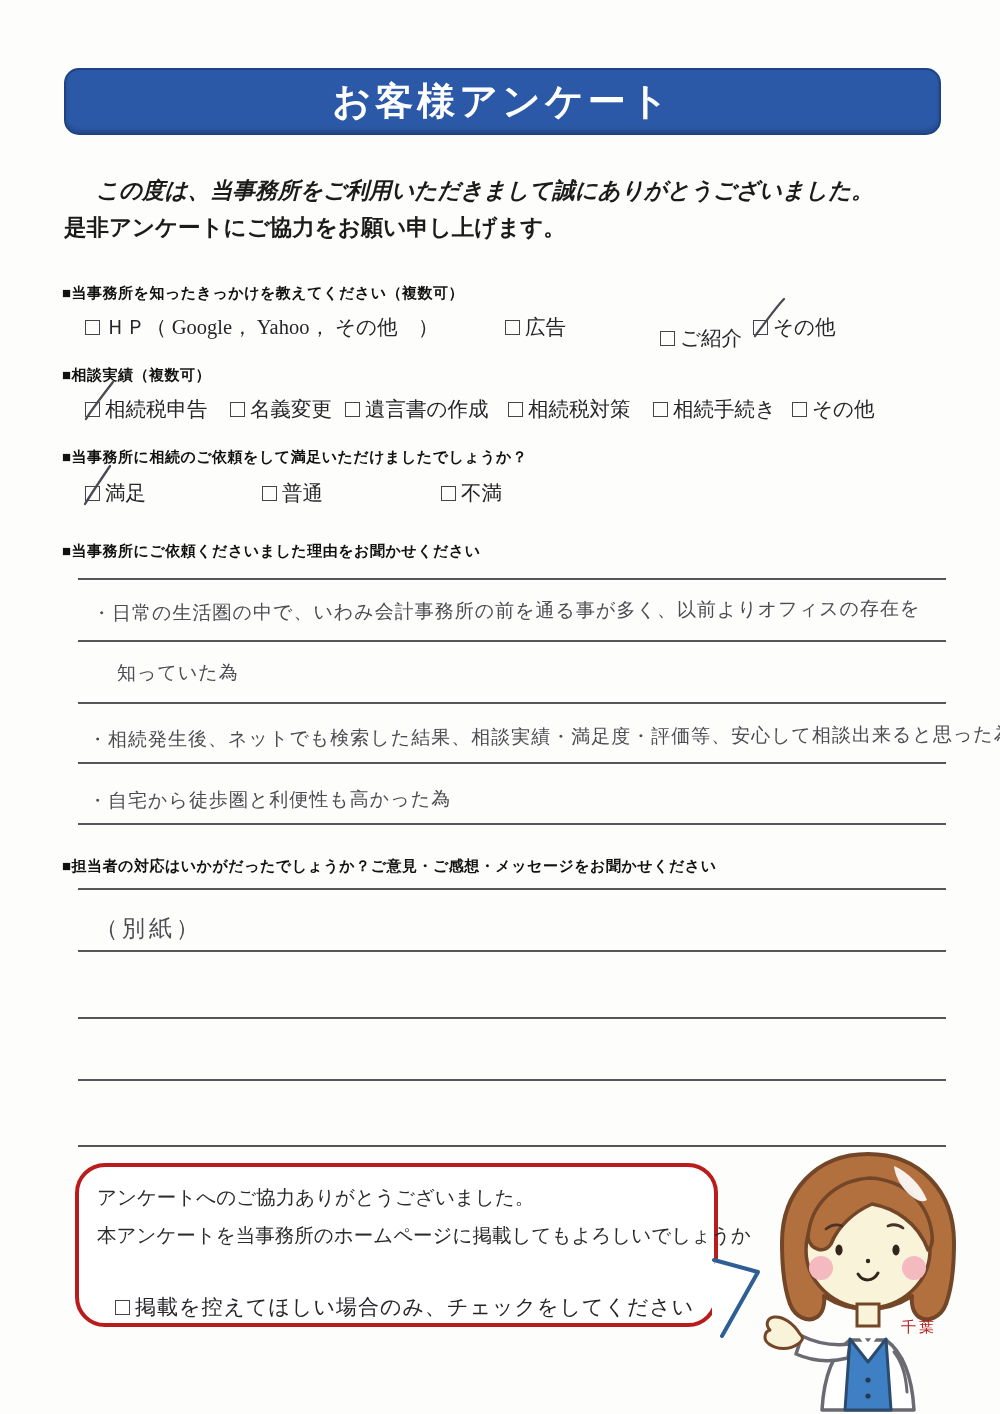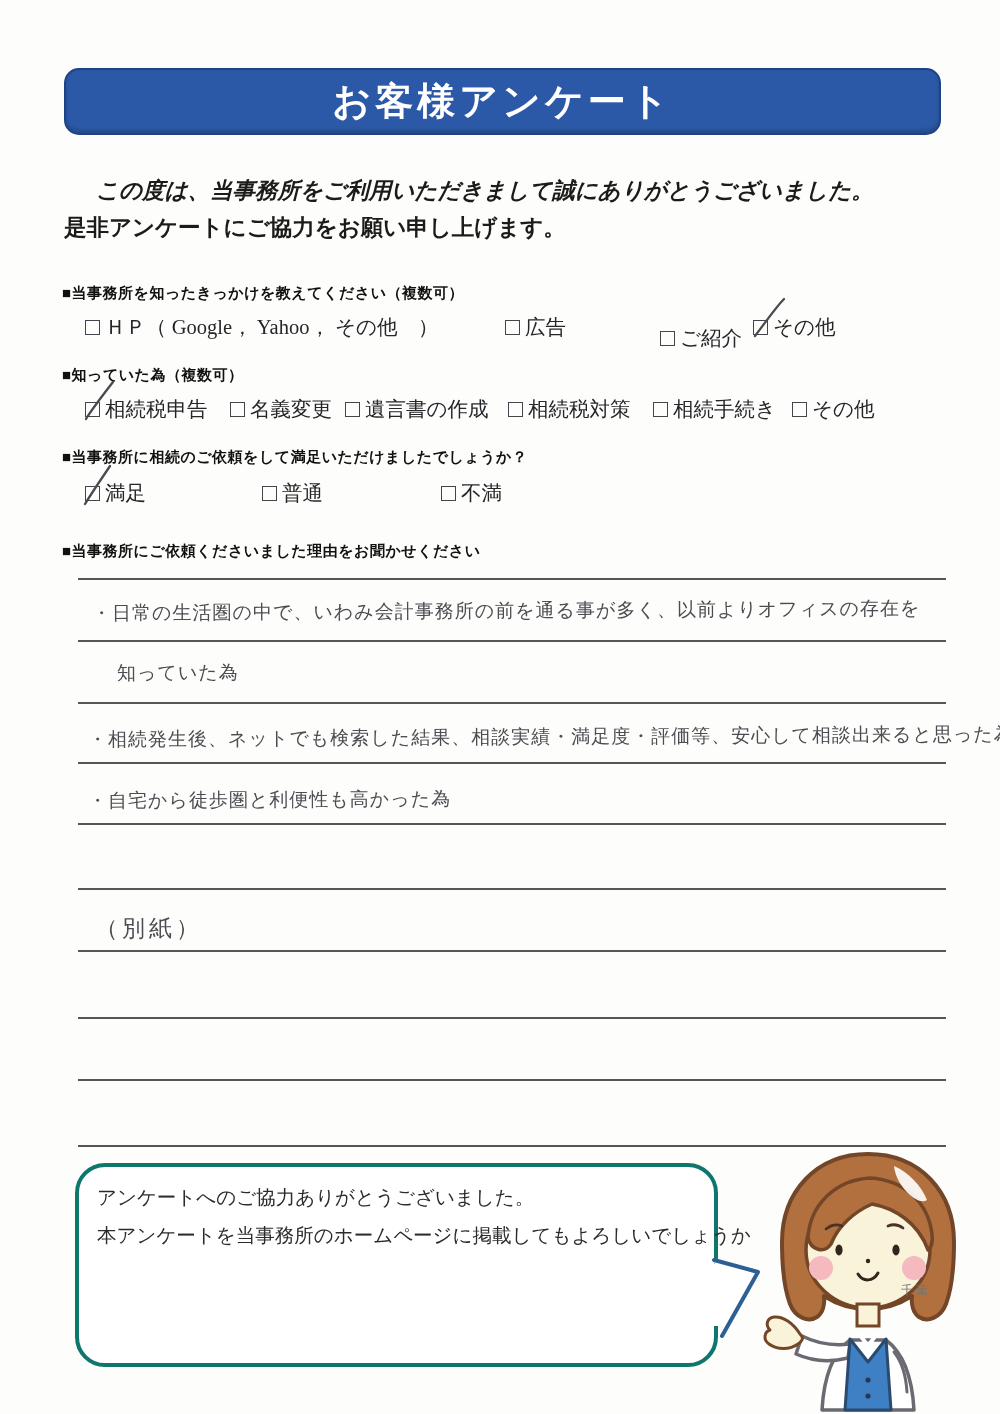--- a/index.html
+++ b/index.html
@@ -49,35 +49,35 @@
   .rule { position:absolute; left:78px; width:868px; height:2px; background:#55555a; }
   
   .hw {
     position:absolute; color:#4c4c52; font-size:19px; letter-spacing:1px;
     white-space:nowrap; transform:rotate(-0.35deg);
     font-family:"DejaVu Sans",sans-serif;
   }
   .hw.big { font-size:23px; letter-spacing:4px; }
   
   .bubble {
-    position:absolute; left:75px; top:1163px; width:643px; height:204px;
-    background:#ffffff; border:4px solid #0f766e; border-radius:30px;
+    position:absolute; left:75px; top:1163px; width:643px; height:164px;
+    background:#ffffff; border:4px solid #b91c1c; border-radius:30px;
   }
   .bubble-line { position:absolute; font-size:19.5px; color:#2b2b2b; white-space:nowrap; }
   .bubble-opt {
     position:absolute; left:36px; top:126px;
     font-family:"Liberation Serif","DejaVu Serif",serif;
     font-size:21px; color:#26262a; white-space:nowrap; letter-spacing:1px;
   }
   .bubble-tail { position:absolute; left:712px; top:1256px; width:56px; height:84px; overflow:visible; }
   
   .character { position:absolute; left:742px; top:1146px; width:252px; height:268px; }
   .signature {
-    position:absolute; left:901px; top:1282px; color:#737373;
-    font-size:12px; letter-spacing:3px; white-space:nowrap;
+    position:absolute; left:901px; top:1318px; color:#b91c1c;
+    font-size:15px; letter-spacing:3px; white-space:nowrap;
   }
 </style>
 </head>
 <body>
 
 <div class="page">
 
   <div class="banner">
     <span class="banner-title">お客様アンケート</span>
   </div>
@@ -98,21 +98,21 @@
     <span class="cb"></span><span>ご紹介</span>
   </span>
   <span class="opt" style="left:753px; top:313px;">
     <span class="cb">
       <svg class="tick" viewBox="0 0 36 42">
           <path d="M5,39 C12,30 26,10 34,2"></path>
         </svg>
     </span><span>その他</span>
   </span>
 
-  <div class="qh" style="left:62px; top:366px;">■知っていた為（複数可）</div>
+  <div class="qh" style="left:62px; top:366px;">■相談実績（複数可）</div>
   <span class="opt" style="left:85px; top:395px;">
     <span class="cb">
       <svg class="tick" viewBox="0 0 36 42">
           <path d="M4,40 C10,30 24,12 31,3"></path>
         </svg>
     </span><span>相続税申告</span>
   </span>
   <span class="opt" style="left:230px; top:395px;">
     <span class="cb"></span><span>名義変更</span>
   </span>
@@ -148,30 +148,34 @@
   <div class="rule" style="top:578px;"></div>
   <span class="hw" style="left:92px; top:598px;">・日常の生活圏の中で、いわみ会計事務所の前を通る事が多く、以前よりオフィスの存在を</span>
   <div class="rule" style="top:640px;"></div>
   <span class="hw" style="left:117px; top:660px;">知っていた為</span>
   <div class="rule" style="top:702px;"></div>
   <span class="hw" style="left:88px; top:724px;">・相続発生後、ネットでも検索した結果、相談実績・満足度・評価等、安心して相談出来ると思った為</span>
   <div class="rule" style="top:762px;"></div>
   <span class="hw" style="left:88px; top:787px;">・自宅から徒歩圏と利便性も高かった為</span>
   <div class="rule" style="top:823px;"></div>
 
+  <div class="qh" style="left:62px; top:857px;">■担当者の対応はいかがだったでしょうか？ご意見・ご感想・メッセージをお聞かせください</div>
   <div class="rule" style="top:888px;"></div>
   <span class="hw big" style="left:95px; top:913px;">（別紙）</span>
   <div class="rule" style="top:950px;"></div>
   <div class="rule" style="top:1017px;"></div>
   <div class="rule" style="top:1079px;"></div>
   <div class="rule" style="top:1145px;"></div>
 
   <div class="bubble">
     <span class="bubble-line" style="left:18px; top:17px;">アンケートへのご協力ありがとうございました。</span>
     <span class="bubble-line" style="left:18px; top:55px;">本アンケートを当事務所のホームページに掲載してもよろしいでしょうか</span>
+    <span class="bubble-opt">
+      <span class="cb"></span><span>掲載を控えてほしい場合のみ、チェックをしてください</span>
+    </span>
   </div>
   <svg class="bubble-tail" viewBox="0 0 56 84">
     <path d="M2,4 L46,16 L10,80" fill="#ffffff" stroke="#2d5f94" stroke-width="4" stroke-linejoin="round" stroke-linecap="round"></path>
     <rect x="0" y="8" width="7" height="62" fill="#ffffff"></rect>
   </svg>
 
   <svg class="character" viewBox="0 0 252 268">
 
     <path d="M126,8 C74,8 40,46 40,96 C40,120 42,142 48,158 C53,171 66,177 75,171
              C81,167 83,158 82,150 C96,159 110,163 126,163 C142,163 156,159 170,150

